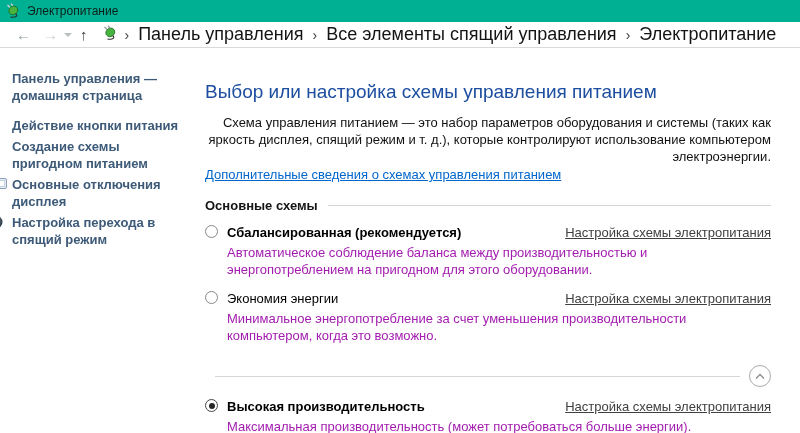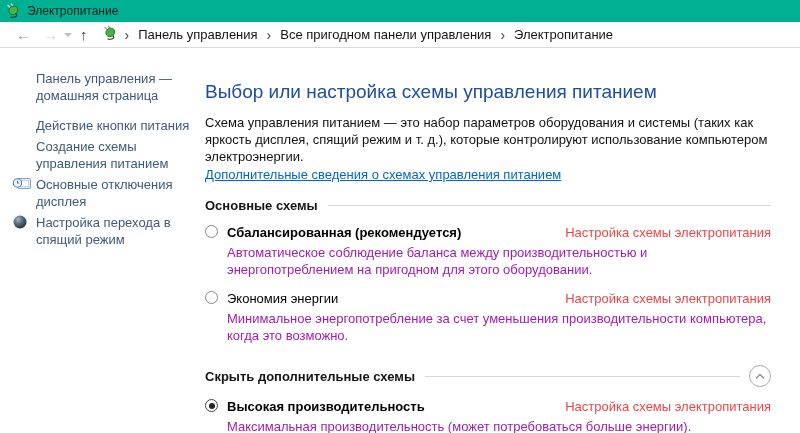--- a/index.html
+++ b/index.html
@@ -23,40 +23,40 @@
   }
   .nav-btn { font-size:15px; line-height:1; padding:0 6px; cursor:default; }
   .back-btn  { color:#8fa09c; }
   .fwd-btn   { color:#c9d1cf; }
   .drop-caret {
     width:0; height:0; border-left:4px solid transparent; border-right:4px solid transparent;
     border-top:4px solid #b9c1bf; margin:0 4px 0 0;
   }
   .up-btn { color:#3f4644; font-size:15px; padding:0 8px 0 4px; }
   .crumb-icon { margin:0 2px 0 6px; }
-  .crumb { font-size:13px; color:#141414; padding:0 4px; cursor:default; white-space:nowrap; }
+  .crumb { font-size:18px; color:#141414; padding:0 4px; cursor:default; white-space:nowrap; }
   .crumb-sep { font-size:14px; color:#3c3c3c; padding:0 5px; }
   
   .layout { display:flex; height:385px; }
   .sidebar {
-    width:205px; flex:0 0 205px; padding:22px 0 0 36px; font-size:13px;
+    width:205px; flex:0 0 205px; padding:22px 0 0 12px; font-size:13px;font-weight:bold;
   }
   .side-item {
     position:relative; color:#3d5a78; line-height:17px; margin-bottom:4px;
     width:172px; cursor:pointer;
   }
   .side-item.first { margin-bottom:13px; }
   .side-icon { position:absolute; left:-24px; top:0; width:20px; height:17px; }
   .side-icon svg { display:block; }
   
   .content { flex:1; padding:17px 37px 0 0; }
   h1.page-title {
     margin:16px 0 11px; font-size:19px; font-weight:400; color:#1d4ea0; letter-spacing:0;
   }
-  .intro { margin:0; font-size:13px; line-height:17px; color:#121212; width:566px; }
+  .intro { margin:0; font-size:13px; line-height:17px; color:#121212; width:566px;text-align:right; }
   .learn-link {
     display:inline-block; margin-top:1px; font-size:13px; color:#0066cc;
     text-decoration:underline; cursor:pointer;
   }
   .section-head {
     display:flex; align-items:center; font-size:13px; color:#141414;
     margin-top:15px; margin-bottom:12px;font-weight:bold;
   }
   .section-head .rule { flex:1; height:1px; background:#d6d6d6; margin-left:10px; }
   .section-head.second { margin-top:21px; }
@@ -71,21 +71,21 @@
     width:13px; height:13px; border:1px solid #878787; border-radius:50%;
     margin-right:9px; flex:0 0 auto; position:relative; background:#fff; cursor:pointer;
   }
   .radio.sel { border-color:#454545; }
   .radio.sel::after {
     content:""; position:absolute; left:2.5px; top:2.5px; width:6px; height:6px;
     background:#262626; border-radius:50%;
   }
   .plan-name { color:#000; font-weight:bold; }
   .plan-name.normal { font-weight:normal; }
-  .plan-link { margin-left:auto; color:#ef4444; cursor:pointer; white-space:nowrap; }
+  .plan-link { margin-left:auto; color:#404040; cursor:pointer; white-space:nowrap;text-decoration:underline; }
   .plan-desc {
     margin:4px 0 0 22px; font-size:13px; line-height:17px; color:#a21caf; max-width:543px;
   }
 </style>
 </head>
 <body>
 
 <div class="titlebar">
   <span>
     <svg width="16" height="16" viewBox="0 0 16 16">
@@ -107,36 +107,36 @@
     <svg width="16" height="16" viewBox="0 0 16 16">
       <line x1="2.5" y1="2" x2="5" y2="4.5" stroke="#9aa0a6" stroke-width="1.4"></line>
       <line x1="6" y1="0.8" x2="8" y2="3" stroke="#9aa0a6" stroke-width="1.4"></line>
       <ellipse cx="8.3" cy="7.4" rx="4.6" ry="4.1" fill="#49b33f" stroke="#1d6e22" stroke-width="0.8" transform="rotate(-35 8.3 7.4)"></ellipse>
       <path d="M10.5 10.5 C 13.5 12.5, 11 15, 5.5 14" stroke="#2b2b2b" stroke-width="1.1" fill="none"></path>
     </svg>
   </span>
   <span class="crumb-sep">›</span>
   <span class="crumb">Панель управления</span>
   <span class="crumb-sep">›</span>
-  <span class="crumb">Все пригодном панели управления</span>
+  <span class="crumb">Все элементы спящий управления</span>
   <span class="crumb-sep">›</span>
   <span class="crumb">Электропитание</span>
 </div>
 
 <div class="layout">
 
   <div class="sidebar">
     <div class="side-item first">
       <span>Панель управления — домашняя страница</span>
     </div>
     <div class="side-item">
       <span>Действие кнопки питания</span>
     </div>
     <div class="side-item">
-      <span>Создание схемы управления питанием</span>
+      <span>Создание схемы пригодном питанием</span>
     </div>
     <div class="side-item">
       <span class="side-icon">
         <svg width="20" height="17" viewBox="0 0 20 17">
           <rect x="5.5" y="2.5" width="13" height="10" rx="1.5" fill="#e8eef6" stroke="#8aa0b8" stroke-width="1"></rect>
           <rect x="7.5" y="4.5" width="9" height="6" fill="#ffffff" stroke="#b9c8d8" stroke-width="0.8"></rect>
           <circle cx="5.5" cy="7" r="4.2" fill="#eef4fb" stroke="#4a7ab5" stroke-width="1.1"></circle>
           <path d="M5.5 4.8 V7 H7.2" stroke="#4a7ab5" stroke-width="1.1" fill="none"></path>
         </svg>
       </span>
@@ -178,26 +178,25 @@
       </div>
       <div class="plan-desc">Автоматическое соблюдение баланса между производительностью и энергопотреблением на пригодном для этого оборудовании.</div>
     </div>
 
     <div class="plan">
       <div class="plan-row">
         <span class="radio"></span>
         <span class="plan-name normal">Экономия энергии</span>
         <span class="plan-link">Настройка схемы электропитания</span>
       </div>
-      <div class="plan-desc">Минимальное энергопотребление за счет уменьшения производительности компьютера, когда это возможно.</div>
+      <div class="plan-desc">Минимальное энергопотребление за счет уменьшения производительности компьютером, когда это возможно.</div>
     </div>
 
     
     <div class="section-head second">
-      <span>Скрыть дополнительные схемы</span>
       <span class="rule"></span>
       <span class="chev-btn">
         <svg width="10" height="7" viewBox="0 0 10 7">
           <polyline points="1,5.5 5,1.5 9,5.5" fill="none" stroke="#8f8f8f" stroke-width="1.4"></polyline>
         </svg>
       </span>
     </div>
 
     <div class="plan">
       <div class="plan-row">

